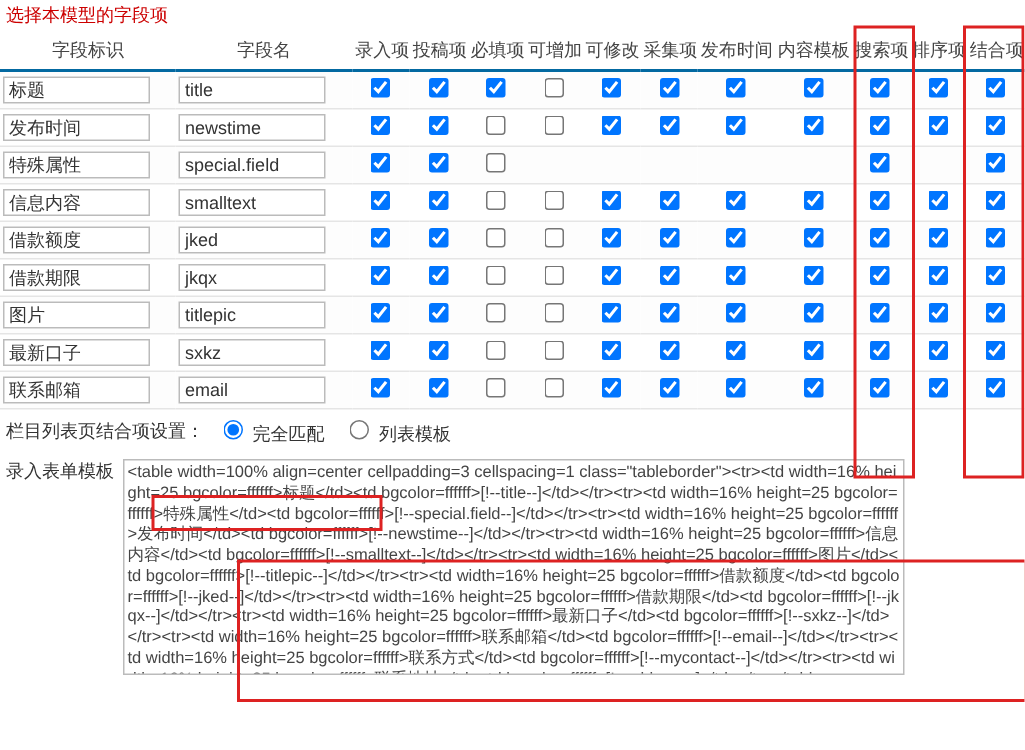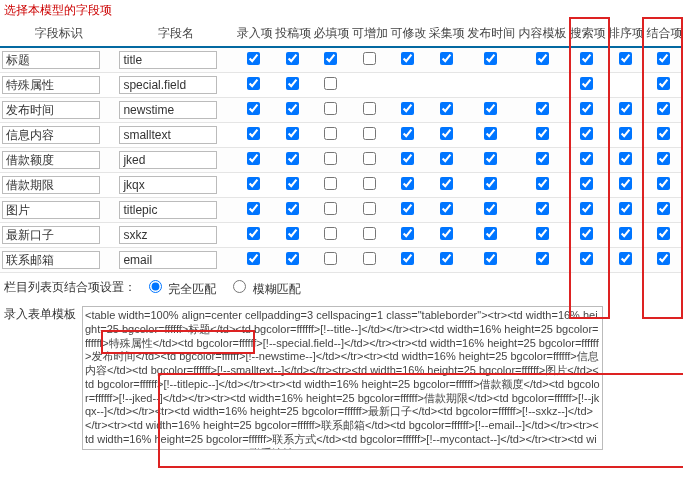--- a/index.html
+++ b/index.html
@@ -72,47 +72,47 @@
           <td><input type="checkbox" class="cb" style=""></td>
           <td><input type="checkbox" class="cb" checked="" style=""></td>
           <td><input type="checkbox" class="cb" checked="" style=""></td>
           <td><input type="checkbox" class="cb" checked="" style=""></td>
           <td><input type="checkbox" class="cb" checked="" style=""></td>
           <td><input type="checkbox" class="cb" checked="" style=""></td>
           <td><input type="checkbox" class="cb" checked="" style=""></td>
           <td><input type="checkbox" class="cb" checked="" style=""></td>
         </tr>
         <tr>
+          <td style="text-align: left;"><input class="txt" value="发布时间" style=""></td>
+          <td style="text-align: left;"><input class="txt" value="newstime" style=""></td>
+          <td><input type="checkbox" class="cb" checked="" style=""></td>
+          <td><input type="checkbox" class="cb" checked="" style=""></td>
+          <td><input type="checkbox" class="cb" style=""></td>
+          <td><input type="checkbox" class="cb" style=""></td>
+          <td><input type="checkbox" class="cb" checked="" style=""></td>
+          <td><input type="checkbox" class="cb" checked="" style=""></td>
+          <td><input type="checkbox" class="cb" checked="" style=""></td>
+          <td><input type="checkbox" class="cb" checked="" style=""></td>
+          <td><input type="checkbox" class="cb" checked="" style=""></td>
+          <td><input type="checkbox" class="cb" checked="" style=""></td>
+          <td><input type="checkbox" class="cb" checked="" style=""></td>
+        </tr>
+        <tr>
           <td style="text-align: left;"><input class="txt" value="特殊属性" style=""></td>
           <td style="text-align: left;"><input class="txt" value="special.field" style=""></td>
           <td><input type="checkbox" class="cb" checked="" style=""></td>
           <td><input type="checkbox" class="cb" checked="" style=""></td>
           <td><input type="checkbox" class="cb" style=""></td>
           <td></td>
           <td></td>
           <td></td>
           <td></td>
           <td></td>
           <td><input type="checkbox" class="cb" checked="" style=""></td>
           <td></td>
-          <td><input type="checkbox" class="cb" checked="" style=""></td>
-        </tr>
-        <tr>
-          <td style="text-align: left;"><input class="txt" value="发布时间" style=""></td>
-          <td style="text-align: left;"><input class="txt" value="newstime" style=""></td>
-          <td><input type="checkbox" class="cb" checked="" style=""></td>
-          <td><input type="checkbox" class="cb" checked="" style=""></td>
-          <td><input type="checkbox" class="cb" style=""></td>
-          <td><input type="checkbox" class="cb" style=""></td>
-          <td><input type="checkbox" class="cb" checked="" style=""></td>
-          <td><input type="checkbox" class="cb" checked="" style=""></td>
-          <td><input type="checkbox" class="cb" checked="" style=""></td>
-          <td><input type="checkbox" class="cb" checked="" style=""></td>
-          <td><input type="checkbox" class="cb" checked="" style=""></td>
-          <td><input type="checkbox" class="cb" checked="" style=""></td>
           <td><input type="checkbox" class="cb" checked="" style=""></td>
         </tr>
         <tr>
           <td style="text-align: left;"><input class="txt" value="信息内容" style=""></td>
           <td style="text-align: left;"><input class="txt" value="smalltext" style=""></td>
           <td><input type="checkbox" class="cb" checked="" style=""></td>
           <td><input type="checkbox" class="cb" checked="" style=""></td>
           <td><input type="checkbox" class="cb" style=""></td>
           <td><input type="checkbox" class="cb" style=""></td>
           <td><input type="checkbox" class="cb" checked="" style=""></td>
@@ -197,21 +197,21 @@
           <td><input type="checkbox" class="cb" checked="" style=""></td>
           <td><input type="checkbox" class="cb" checked="" style=""></td>
           <td><input type="checkbox" class="cb" checked="" style=""></td>
         </tr>
       </tbody>
 </table>
 
 <div class="row2">
   <span>栏目列表页结合项设置：</span>
   <label><input type="radio" name="cmb" checked="" style=""> <span>完全匹配</span></label>
-  <label><input type="radio" name="cmb" style=""> <span>模糊匹配</span></label>
+  <label><input type="radio" name="cmb" style=""> <span>列表模板</span></label>
 </div>
 
 <div class="tpl-label">
   <div>
     <div class="lbl">录入表单模板</div>
   </div>
   <textarea class="tplbox" id="tplbox" style="">&lt;table width=100% align=center cellpadding=3 cellspacing=1 class="tableborder"&gt;&lt;tr&gt;&lt;td width=16% height=25 bgcolor=ffffff&gt;标题&lt;/td&gt;&lt;td bgcolor=ffffff&gt;[!--title--]&lt;/td&gt;&lt;/tr&gt;&lt;tr&gt;&lt;td width=16% height=25 bgcolor=ffffff&gt;特殊属性&lt;/td&gt;&lt;td bgcolor=ffffff&gt;[!--special.field--]&lt;/td&gt;&lt;/tr&gt;&lt;tr&gt;&lt;td width=16% height=25 bgcolor=ffffff&gt;发布时间&lt;/td&gt;&lt;td bgcolor=ffffff&gt;[!--newstime--]&lt;/td&gt;&lt;/tr&gt;&lt;tr&gt;&lt;td width=16% height=25 bgcolor=ffffff&gt;信息内容&lt;/td&gt;&lt;td bgcolor=ffffff&gt;[!--smalltext--]&lt;/td&gt;&lt;/tr&gt;&lt;tr&gt;&lt;td width=16% height=25 bgcolor=ffffff&gt;图片&lt;/td&gt;&lt;td bgcolor=ffffff&gt;[!--titlepic--]&lt;/td&gt;&lt;/tr&gt;&lt;tr&gt;&lt;td width=16% height=25 bgcolor=ffffff&gt;借款额度&lt;/td&gt;&lt;td bgcolor=ffffff&gt;[!--jked--]&lt;/td&gt;&lt;/tr&gt;&lt;tr&gt;&lt;td width=16% height=25 bgcolor=ffffff&gt;借款期限&lt;/td&gt;&lt;td bgcolor=ffffff&gt;[!--jkqx--]&lt;/td&gt;&lt;/tr&gt;&lt;tr&gt;&lt;td width=16% height=25 bgcolor=ffffff&gt;最新口子&lt;/td&gt;&lt;td bgcolor=ffffff&gt;[!--sxkz--]&lt;/td&gt;&lt;/tr&gt;&lt;tr&gt;&lt;td width=16% height=25 bgcolor=ffffff&gt;联系邮箱&lt;/td&gt;&lt;td bgcolor=ffffff&gt;[!--email--]&lt;/td&gt;&lt;/tr&gt;&lt;tr&gt;&lt;td width=16% height=25 bgcolor=ffffff&gt;联系方式&lt;/td&gt;&lt;td bgcolor=ffffff&gt;[!--mycontact--]&lt;/td&gt;&lt;/tr&gt;&lt;tr&gt;&lt;td width=16% height=25 bgcolor=ffffff&gt;联系地址&lt;/td&gt;&lt;td bgcolor=ffffff&gt;[!--address--]&lt;/td&gt;&lt;/tr&gt;&lt;/table&gt;</textarea>
 </div>
 
 <div class="col-search hl1"></div>

